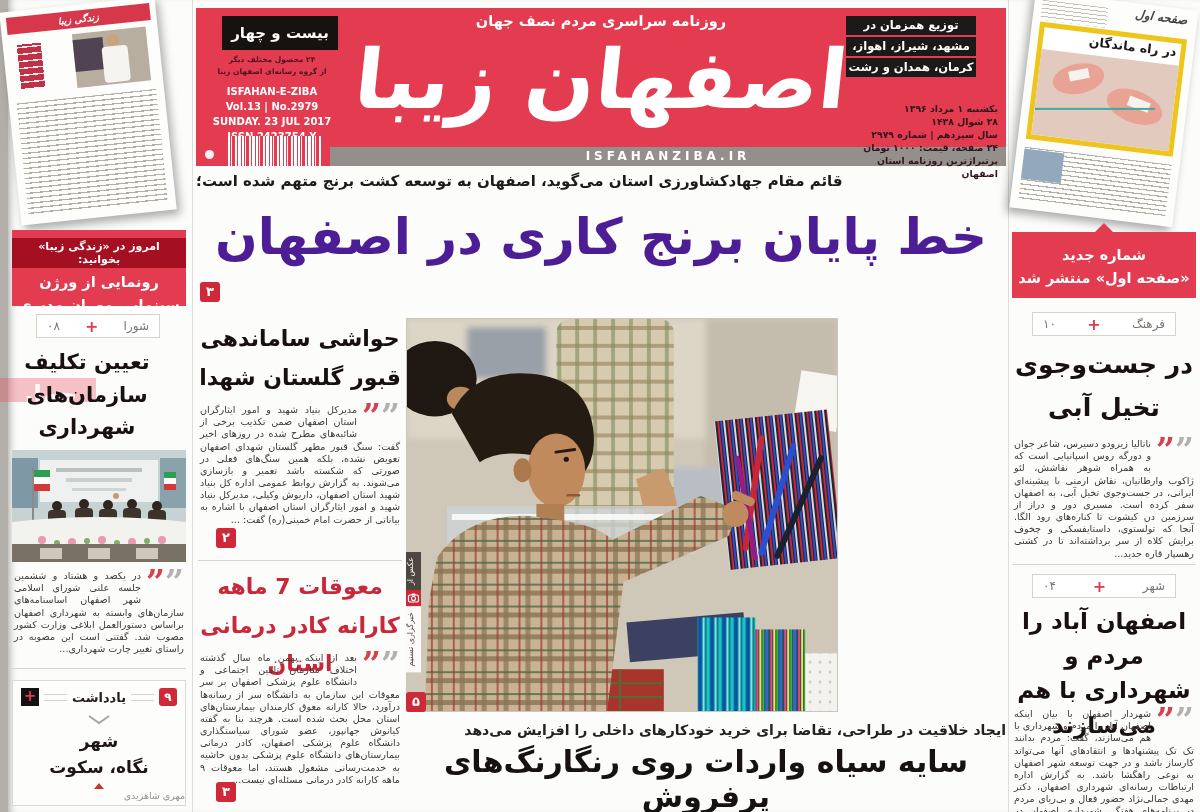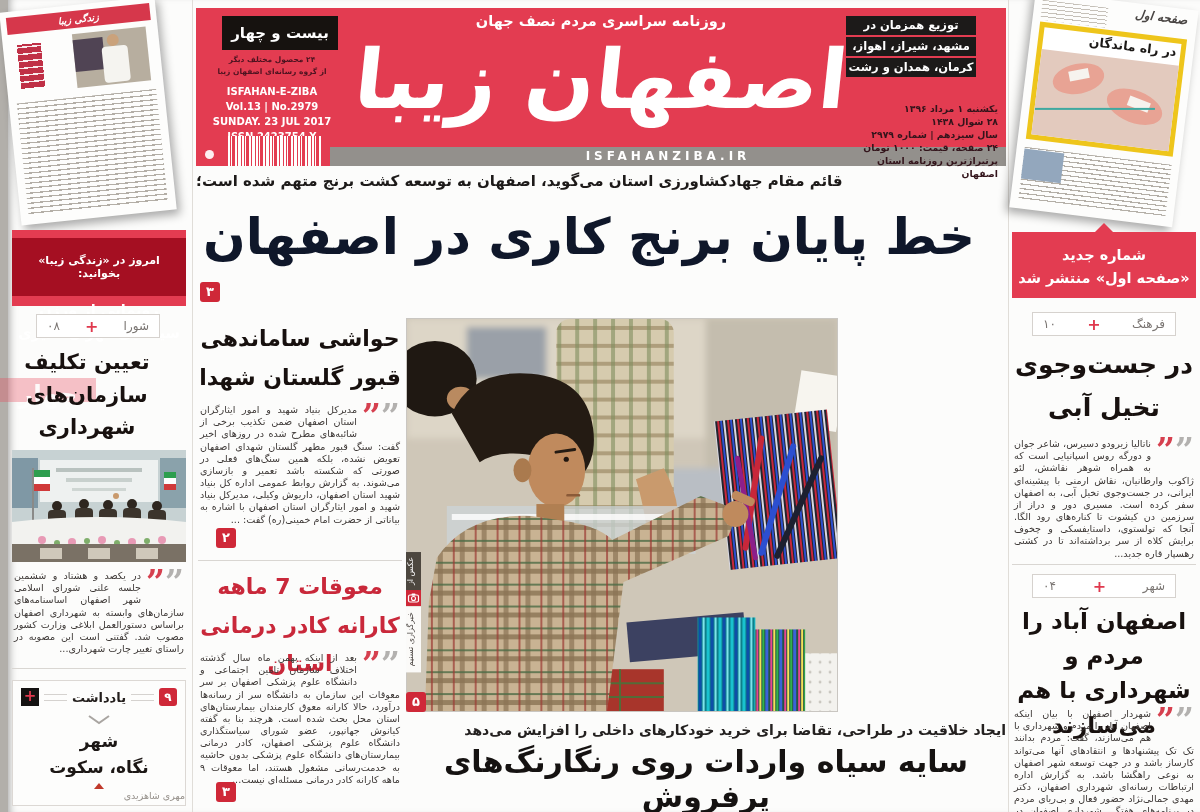--- a/index.html
+++ b/index.html
@@ -29,22 +29,22 @@
              #e33c51 4px 7px,#fff 7px 9px,#e33c51 9px 10px,#fff 10px 13px,#e33c51 13px 14px);}
   #mast-dot{left:9px;top:142px;width:9px;height:9px;background:#fff;border-radius:50%;opacity:.92;}
   .dist-row{left:650px;width:130px;height:19px;background:#1c1a19;color:#fff;font-size:11.5px;
             font-weight:bold;text-align:center;line-height:19px;}
   .fa-issue{left:650px;width:152px;color:#33141b;font-size:9.3px;font-weight:bold;
             text-align:right;line-height:1.45;margin-top:16px;}
 
   
   #lead-kicker{left:196px;top:172px;width:810px;text-align:left;font-size:15px;
                font-weight:bold;color:#1d1a19;}
-  #lead-headline{left:184px;top:194px;width:810px;text-align:center;font-size:50px;
-                 font-weight:bold;color:#0f172a;white-space:nowrap;line-height:1.75;}
+  #lead-headline{left:196px;top:194px;width:810px;text-align:center;font-size:50px;
+                 font-weight:bold;color:#4c1d95;white-space:nowrap;line-height:1.75;}
   .badge{position:absolute;width:20px;height:20px;background:#cf2838;color:#fff;font-size:13px;
          font-weight:bold;text-align:center;line-height:20px;border-radius:3px;}
 
   
   .mid-title{left:198px;width:204px;text-align:center;font-weight:bold;font-size:22px;
              line-height:1.75;color:#17100e;}
   .mid-title.red{color:#c9283a;}
   .bodytxt{font-size:9.6px;line-height:1.27;color:#3b3634;text-align:justify;}
   .qq{float:right;direction:ltr;margin:0 0 0 5px;line-height:.8;}
   .qq b{font-family:"DejaVu Serif",serif;font-size:33px;font-weight:bold;}
@@ -66,21 +66,21 @@
                font-weight:bold;color:#151211;}
 
   
   .tagbox{position:absolute;height:24px;border:1px solid #d6d2ce;background:#fff;
           display:flex;align-items:center;justify-content:space-between;padding:0 10px;
           color:#7a7572;font-size:12px;box-sizing:border-box;}
   .tagbox .plus{color:#e0394e;font-weight:bold;font-size:16px;}
   .rail-head{position:absolute;text-align:center;font-weight:bold;color:#18110f;}
   .promo{position:absolute;background:#e33c51;color:#fff;text-align:center;}
   .promo .hl{display:inline-block;background:#a50f22;font-size:11px;font-weight:bold;
-             padding:16px 7px;margin-top:8px;}
+             padding:2px 7px;margin-top:8px;}
   .promo .pt{font-size:14.5px;font-weight:bold;line-height:1.6;margin-top:3px;padding:0 6px;}
   #r-promo::before{content:"";position:absolute;top:-9px;left:50%;margin-left:-10px;
                    border-left:10px solid transparent;border-right:10px solid transparent;
                    border-bottom:10px solid #e33c51;}
 
   
   #lt{left:10px;top:4px;width:156px;height:214px;background:#fdfdfc;transform:rotate(-6deg);
       box-shadow:3px 5px 10px rgba(0,0,0,.33);}
   #lt .band{position:absolute;top:6px;left:6px;right:6px;height:17px;background:#d6374b;
             color:#fff;font-size:9.5px;font-weight:bold;text-align:center;line-height:17px;font-style:italic;}

